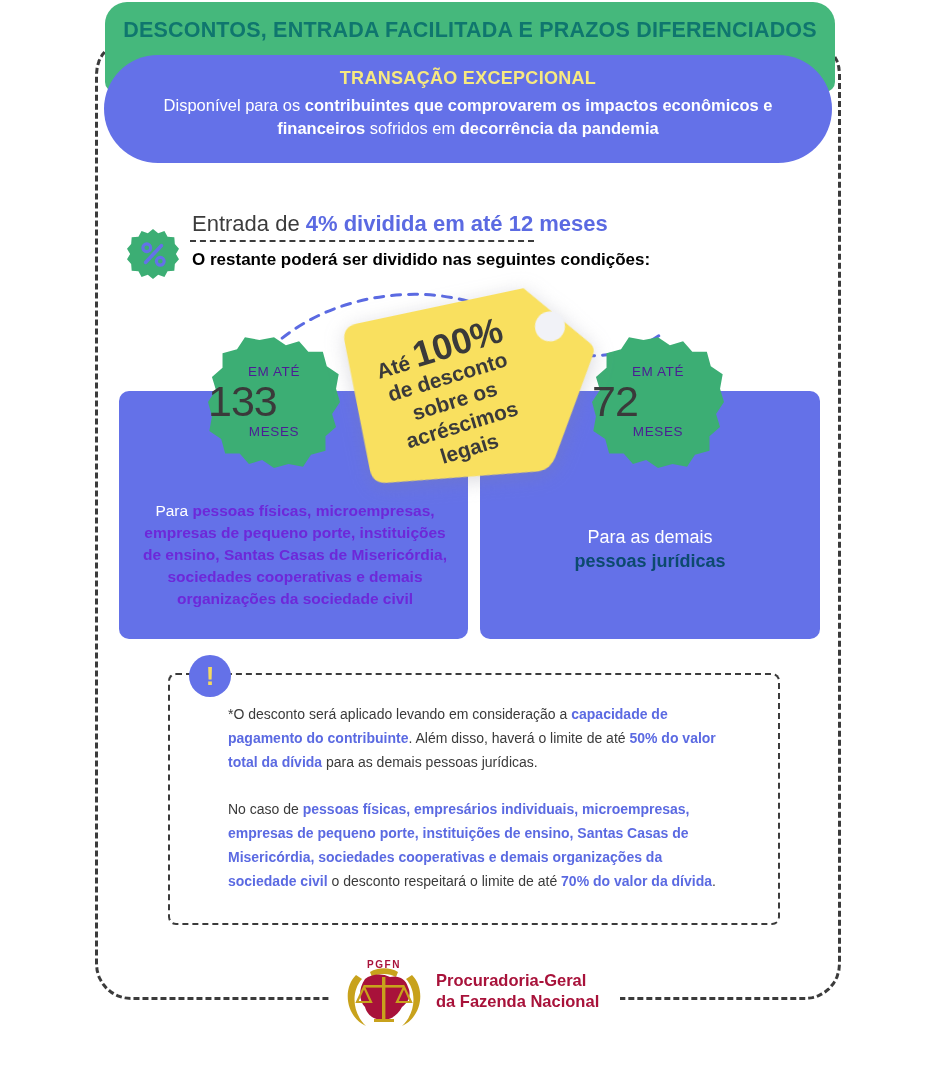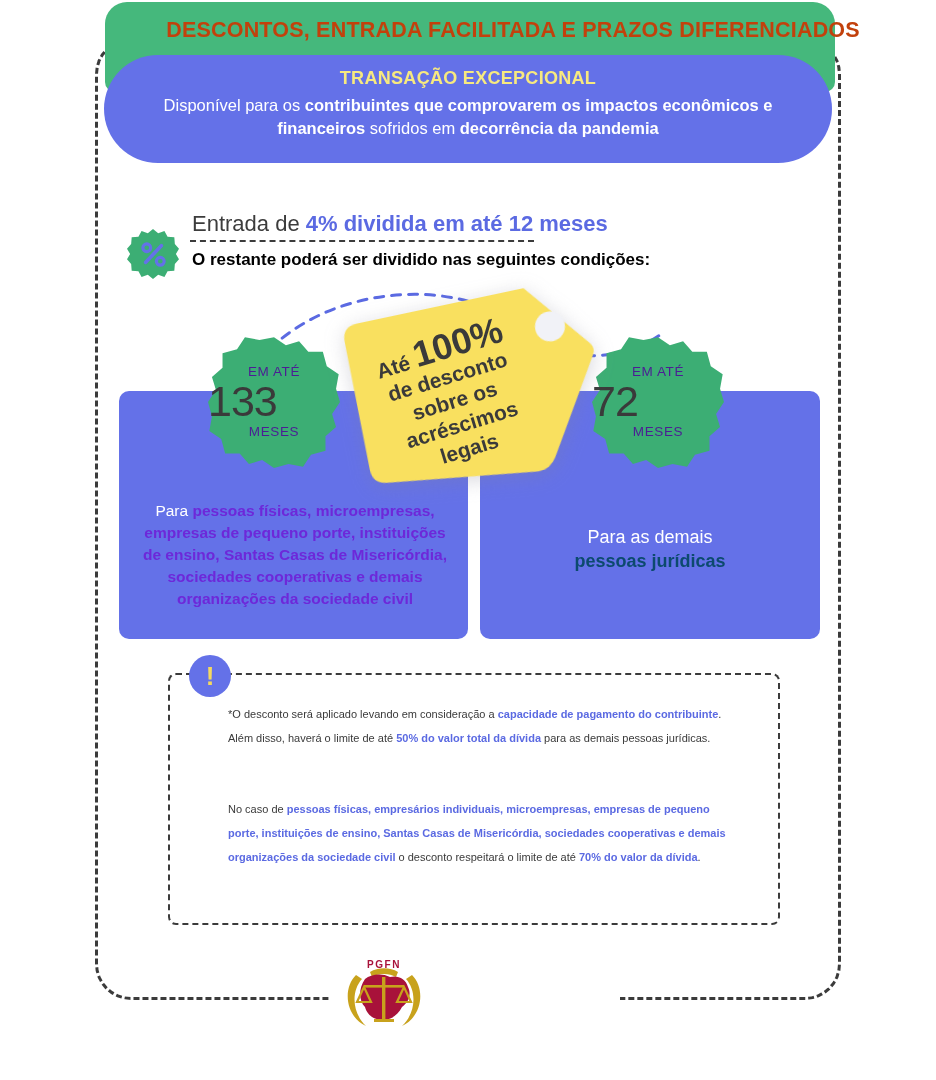--- a/index.html
+++ b/index.html
@@ -48,23 +48,22 @@
     box-sizing: border-box;
   }
   #green-header-title {
     position: absolute;
     left: 105px;
     top: 18px;
     width: 730px;
     text-align: center;
     font-size: 21.5px;
     font-weight: bold;
-    color: #c2410c;
+    color: #0f766e;
     letter-spacing: 0.2px;
-    padding-left: 43px;
   }
 
   
   #hero-banner {
     position: absolute;
     left: 104px;
     top: 55px;
     width: 728px;
     height: 108px;
     background: #6471e8;
@@ -266,21 +265,21 @@
     line-height: 42px;
     text-align: center;
     color: #f5d95e;
     font-size: 26px;
     font-weight: bold;
   }
   .note-para {
     position: absolute;
     left: 228px;
     width: 500px;
-    font-size: 11px;
+    font-size: 14px;
     line-height: 24px;
     color: #3a3a3a;
   }
   #note-p1 { top: 702px; }
   #note-p2 { top: 797px; }
   .note-para .b { color: #5b6ae2; font-weight: bold; }
 
   
   #logo-wrap {
     position: absolute;
@@ -392,13 +391,16 @@
     <path d="M72 20 C 86 34, 82 62, 62 71 C 76 58, 77 36, 66 24 Z" fill="#c8a21c"></path>
     <path d="M30 17 C 38 12, 50 12, 58 17 L56 22 C 49 18, 39 18, 32 22 Z" fill="#c8a21c"></path>
     <path d="M25 24 C 31 19, 42 18, 50 22 C 58 20, 66 24, 68 32 C 72 40, 68 48, 62 52 C 58 60, 50 66, 43 64 C 35 66, 27 60, 25 52 C 19 46, 18 34, 25 24 Z" fill="#a8123a"></path>
     <rect x="42" y="22" width="3.4" height="44" fill="#c8a21c"></rect>
     <rect x="24" y="30" width="40" height="2.6" fill="#c8a21c"></rect>
     <path d="M24 32 L17 47 L31 47 Z" fill="none" stroke="#c8a21c" stroke-width="2.2"></path>
     <path d="M64 32 L57 47 L71 47 Z" fill="none" stroke="#c8a21c" stroke-width="2.2"></path>
     <rect x="34" y="64" width="20" height="3" fill="#c8a21c"></rect>
     <text x="44" y="13" text-anchor="middle" font-family="'Liberation Sans', sans-serif" font-size="10" font-weight="bold" fill="#a8123a" letter-spacing="1.6">PGFN</text>
   </svg>
+  <div id="logo-text">
+    <span>Procuradoria-Geral</span><br><span>da Fazenda Nacional</span>
+  </div>
 </div>
 
 </body></html>

